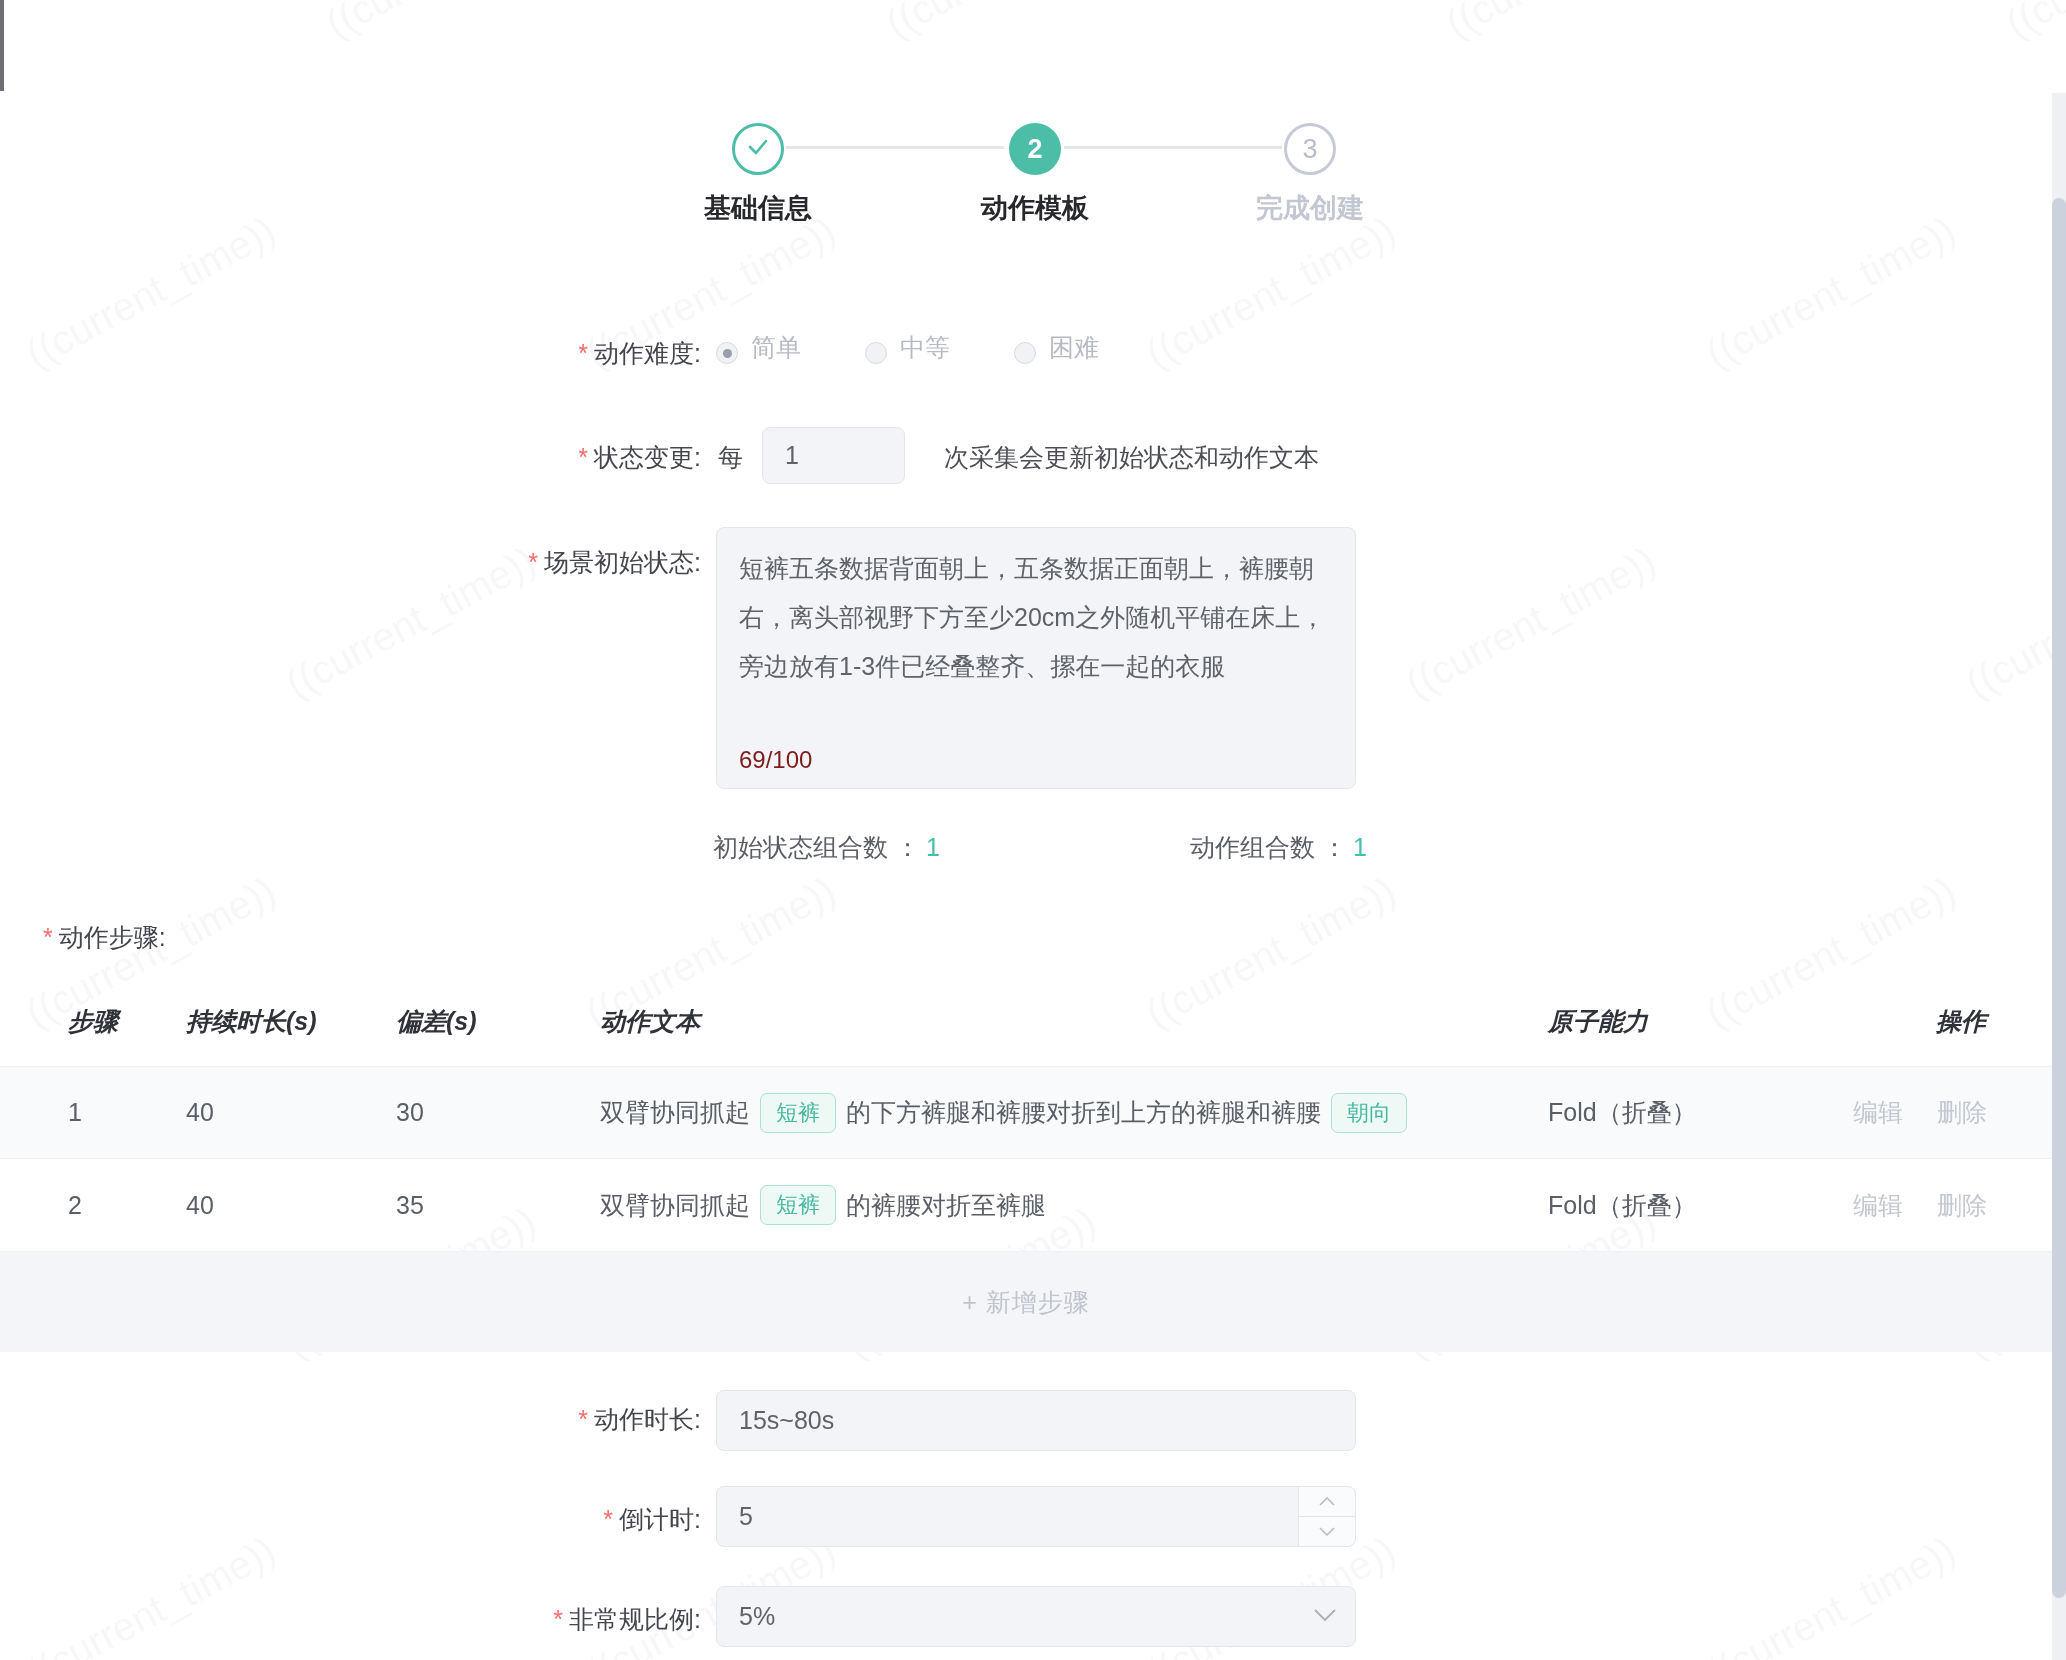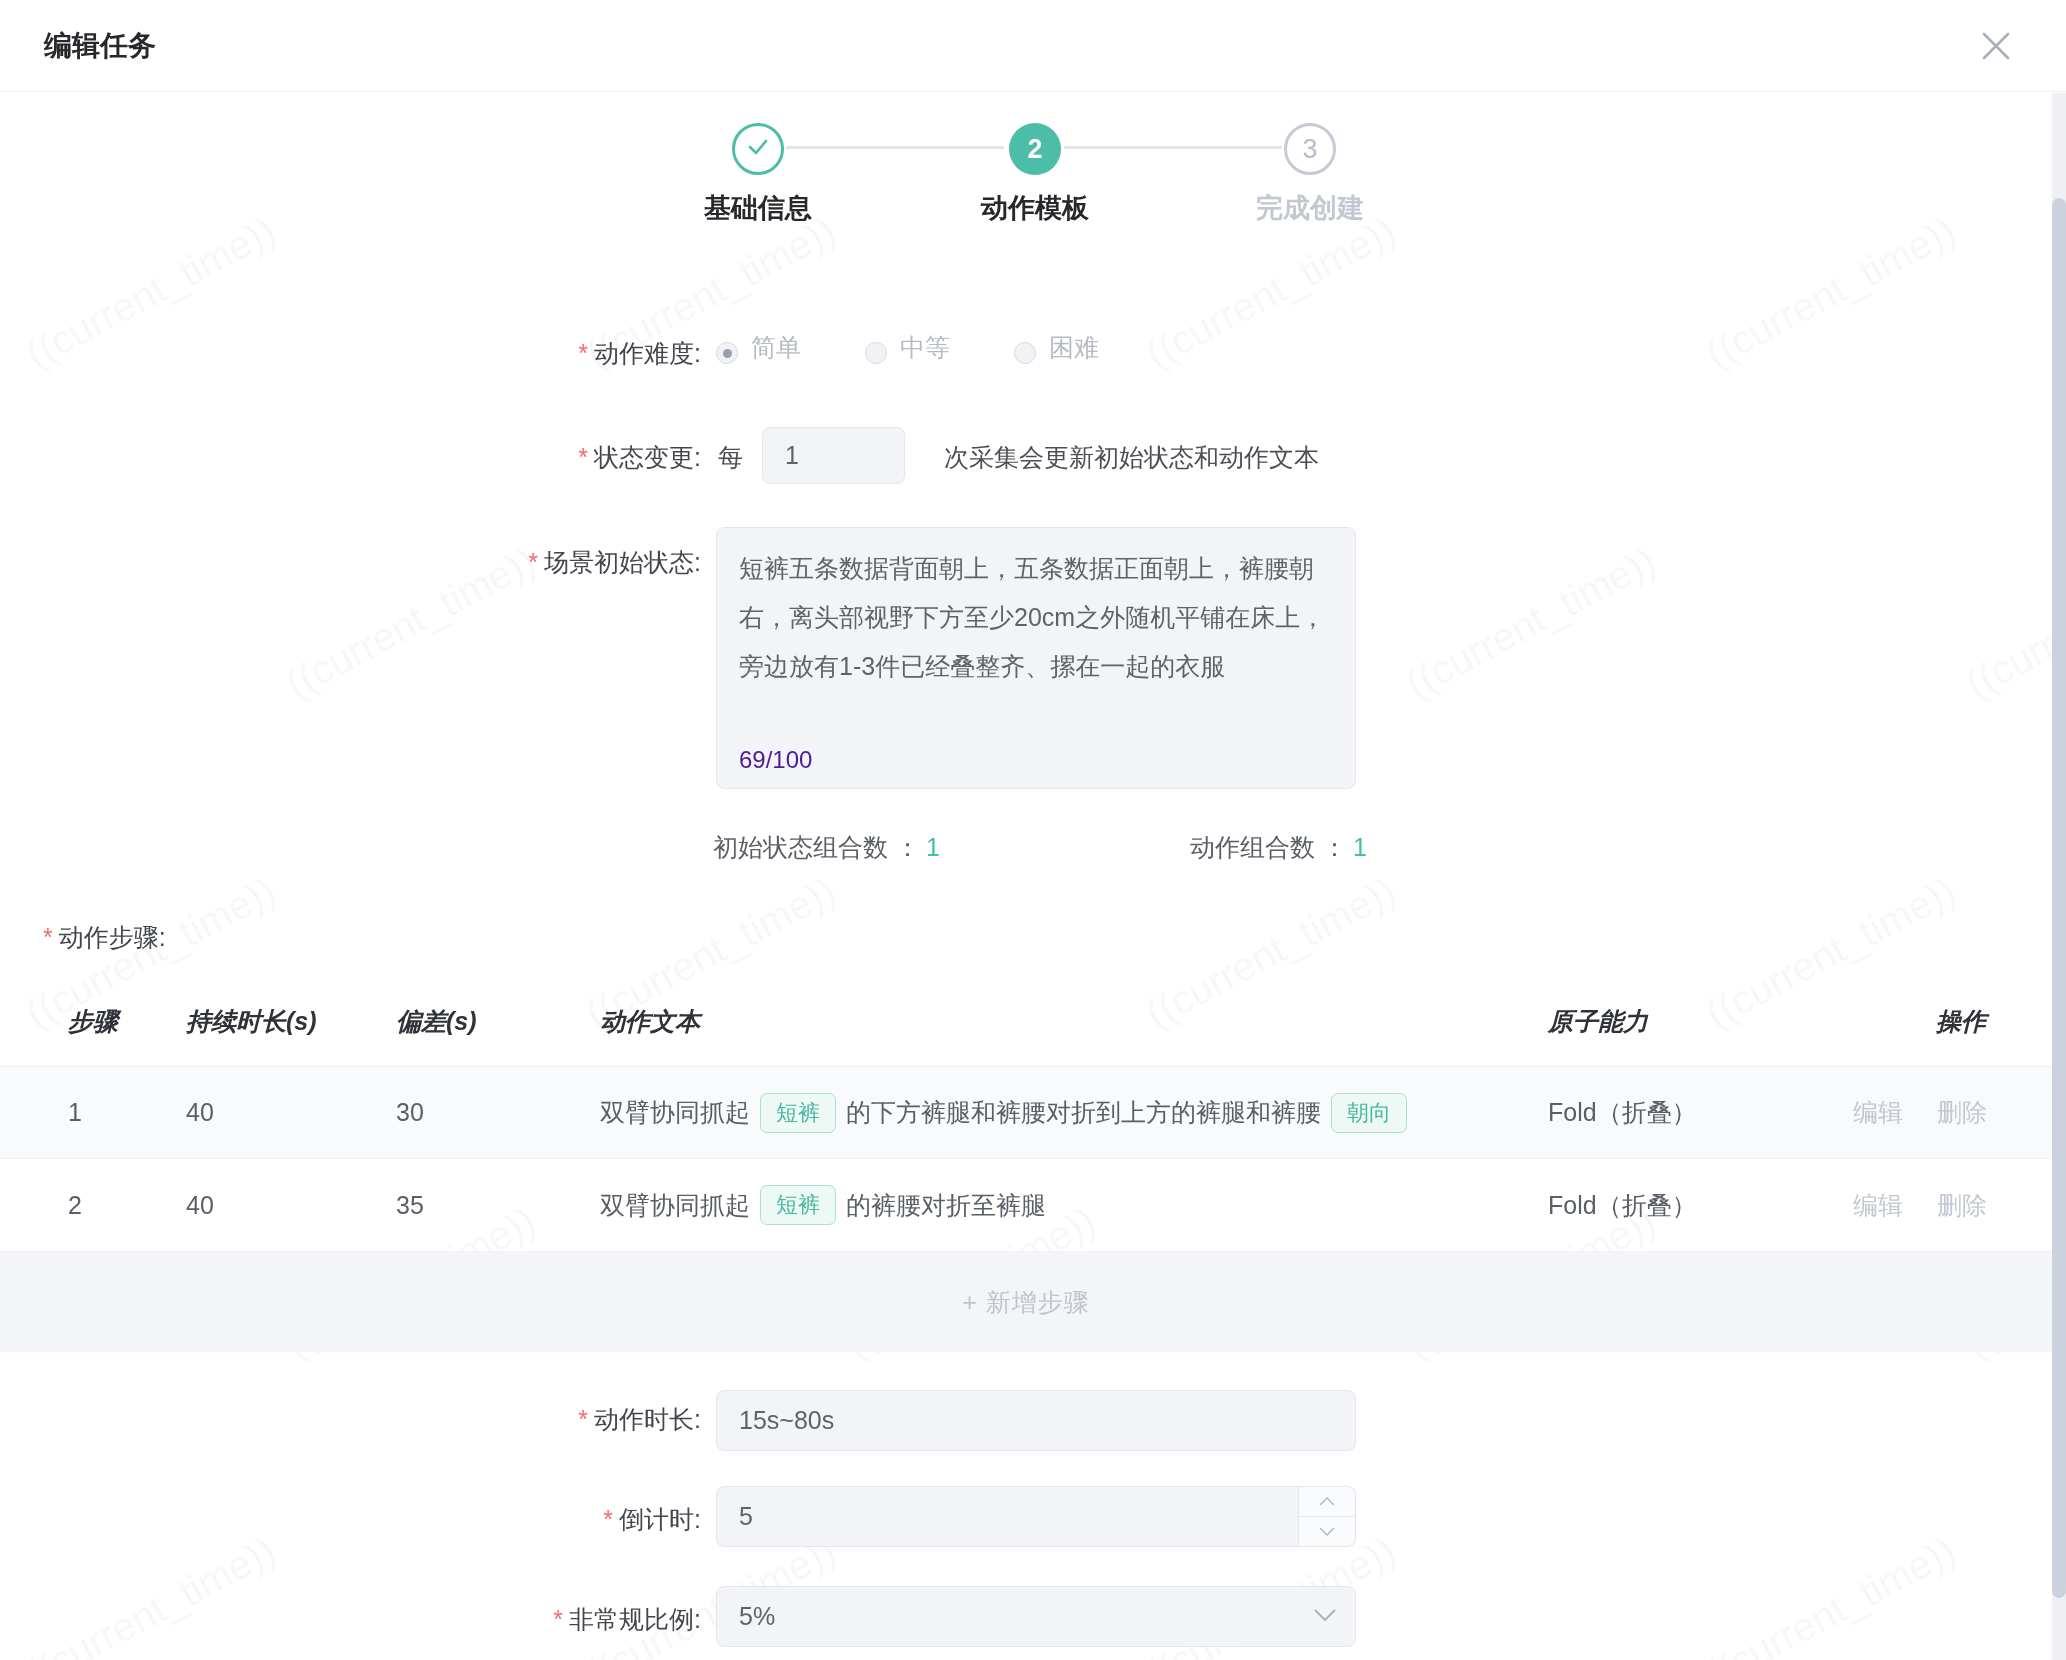--- a/index.html
+++ b/index.html
@@ -54,21 +54,21 @@
 
   
   .dis-input { background:#f3f4f7; border:1px solid #e3e6ec; border-radius:8px;
     font-size:25px; color:#5f6368; font-family:inherit; padding:0 22px; outline:none; }
   .suffix-text { font-size:25px; color:#4b4e55; }
 
   .textarea-box { position:absolute; left:716px; top:527px; width:640px; height:262px;
     background:#f3f4f7; border:1px solid #e3e6ec; border-radius:8px; }
   .textarea-box .ta-text { position:absolute; left:22px; right:22px; top:16px;
     font-size:25px; line-height:49px; color:#5f6368; }
-  .ta-counter { position:absolute; left:22px; bottom:14px; font-size:24px; color:#4c1d95; }
+  .ta-counter { position:absolute; left:22px; bottom:14px; font-size:24px; color:#7f1d1d; }
 
   .combo-label { font-size:25px; color:#5a5e66; }
   .combo-val { font-size:25px; color:#43c0ab; margin-left:6px; }
 
   
   .tbl-header { position:absolute; left:0; top:975px; width:2052px; height:91px; }
   .tbl-header .th { position:absolute; top:50%; transform:translateY(-50%);
     font-size:25px; font-weight:bold; color:#2f3238; white-space:nowrap;font-style:italic; }
   .tbl-row { position:absolute; left:0; width:2052px; height:93px; }
   .tbl-row.striped { background:#f9fafc; border-top:1px solid #eef0f4; }
@@ -292,29 +292,19 @@
         <span class="sel-chevron">
           <svg width="22" height="13" viewBox="0 0 22 13">
               <polyline points="1,1 11,11 21,1" fill="none" stroke="#a9aebb" stroke-width="1.8"></polyline>
             </svg>
         </span>
       </div>
     </div>
 
   </div>
 
-  <div class="dlg-header">
-    <div class="dlg-title">编辑任务</div>
-    <div class="dlg-close">
-      <span>
-        <svg width="36" height="36" viewBox="0 0 36 36">
-            <path d="M6 6 L30 30 M30 6 L6 30" stroke="#a9aebb" stroke-width="2.6" stroke-linecap="round"></path>
-          </svg>
-      </span>
-    </div>
-  </div>
   <div class="edge-sliver"></div>
 
   <div class="scroll-track">
     <div class="scroll-thumb"></div>
   </div>
 
 </div>
 
 </body></html>

